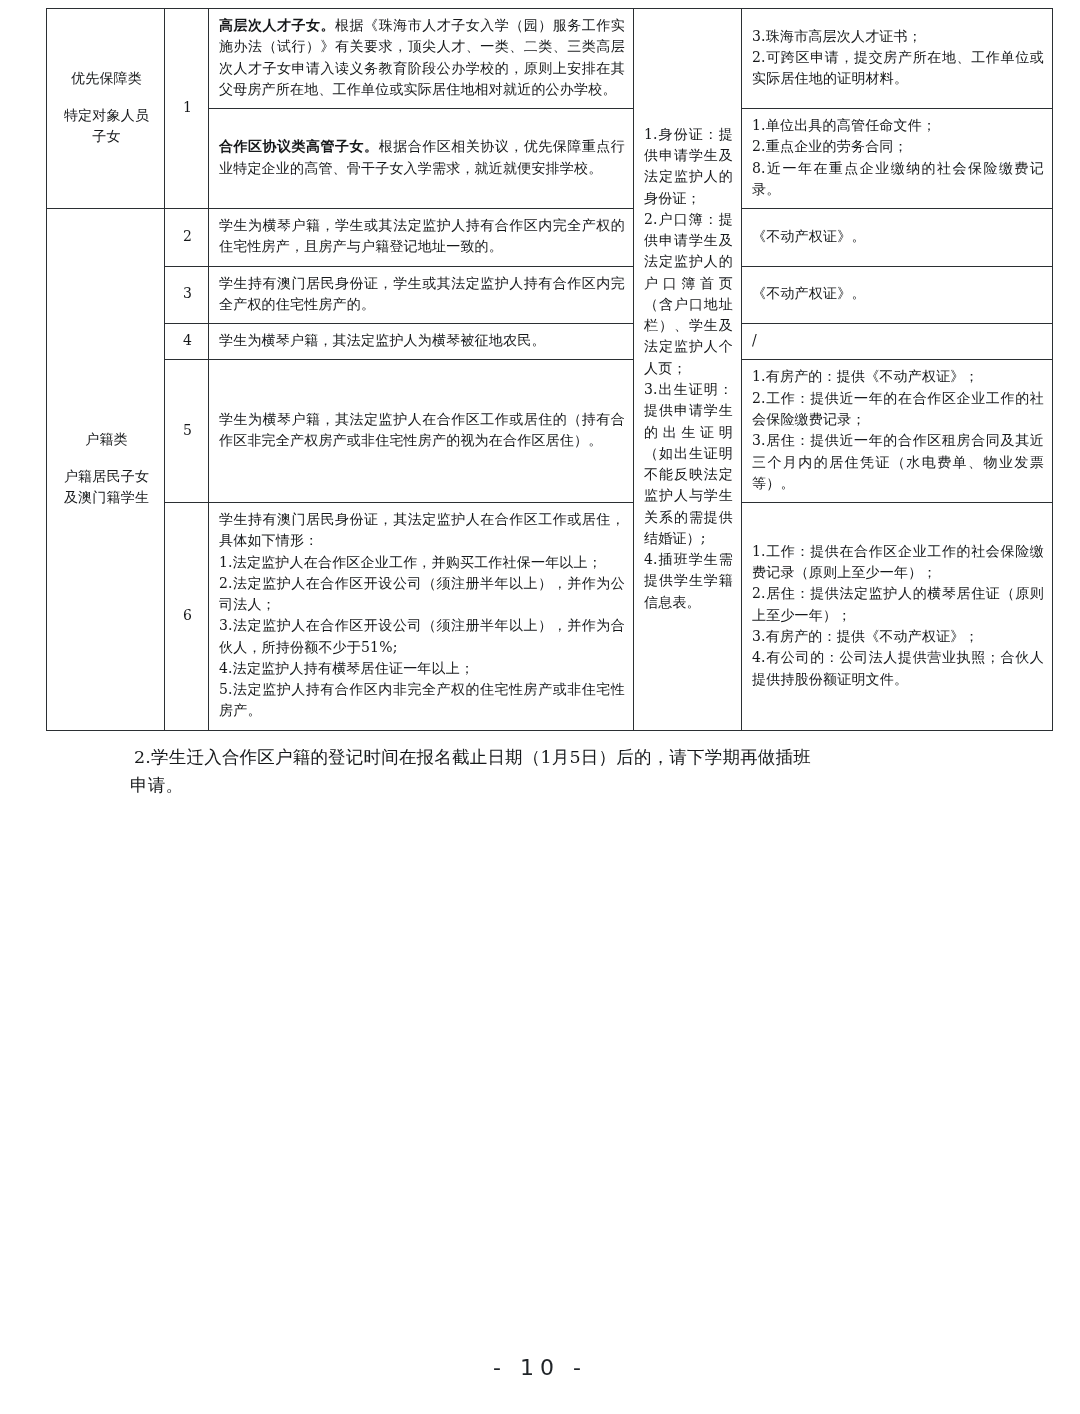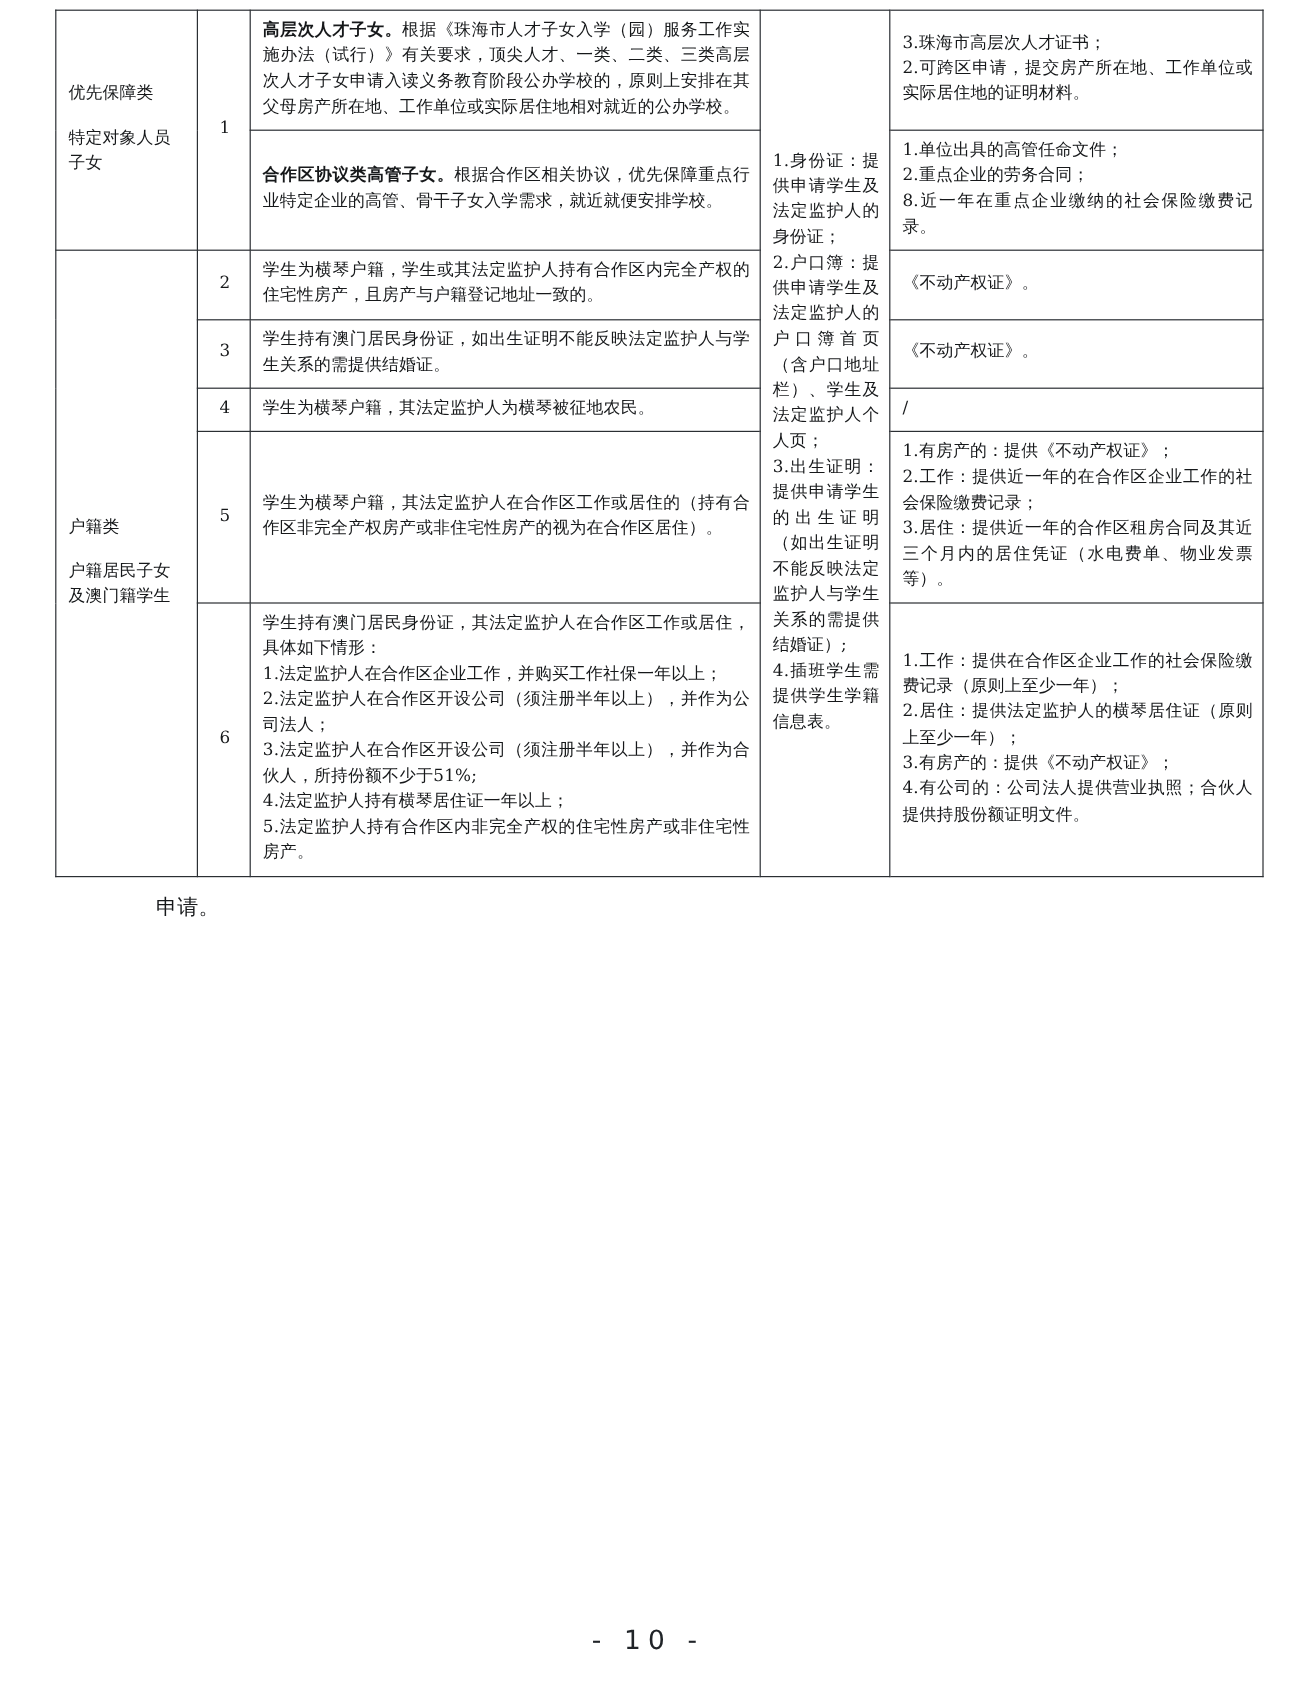--- a/index.html
+++ b/index.html
@@ -38,21 +38,21 @@
     letter-spacing: 0.2px;
     word-break: break-all;
   }
   .col-cat  { width: 118px; }
   .col-num  { width: 44px;  }
   .col-desc { width: 425px; }
   .col-doc  { width: 108px; }
   .col-extra{ width: 311px; }
 
   .cat-cell {
-    text-align: left;
+    text-align: center;
     line-height: 1.9;
     font-size: 17.5px;
     padding: 6px 4px;
   }
   .cat-cell .cat-gap { display: block; height: 16px; }
   .num-cell {
     text-align: center;
     font-size: 17.5px;
     padding: 6px 2px;
   }
@@ -145,21 +145,21 @@
           <span class="cat-gap"></span>
           <span>户籍居民子女及澳门籍学生</span>
         </td>
         <td class="num-cell">2</td>
         <td class="desc-cell">学生为横琴户籍，学生或其法定监护人持有合作区内完全产权的住宅性房产，且房产与户籍登记地址一致的。</td>
         <td class="extra-cell">《不动产权证》。</td>
       </tr>
 
       <tr>
         <td class="num-cell">3</td>
-        <td class="desc-cell">学生持有澳门居民身份证，如出生证明不能反映法定监护人与学生关系的需提供结婚证。</td>
+        <td class="desc-cell">学生持有澳门居民身份证，学生或其法定监护人持有合作区内完全产权的住宅性房产的。</td>
         <td class="extra-cell">《不动产权证》。</td>
       </tr>
 
       <tr>
         <td class="num-cell">4</td>
         <td class="desc-cell">学生为横琴户籍，其法定监护人为横琴被征地农民。</td>
         <td class="extra-cell slash">/</td>
       </tr>
 
       <tr>
@@ -186,17 +186,18 @@
           <p class="l">1.工作：提供在合作区企业工作的社会保险缴费记录（原则上至少一年）；</p>
           <p class="l">2.居住：提供法定监护人的横琴居住证（原则上至少一年）；</p>
           <p class="l">3.有房产的：提供《不动产权证》；</p>
           <p class="l">4.有公司的：公司法人提供营业执照；合伙人提供持股份额证明文件。</p>
         </td>
       </tr>
     </tbody>
   </table>
 
   <div class="notes">
+    <span class="n-row n2">2.学生迁入合作区户籍的登记时间在报名截止日期（1月5日）后的，请下学期再做插班</span>
     <span class="n-row n2b">申请。</span>
   </div>
 
   <div class="pagenum">- 10 -</div>
 </div>
 
 </body></html>

